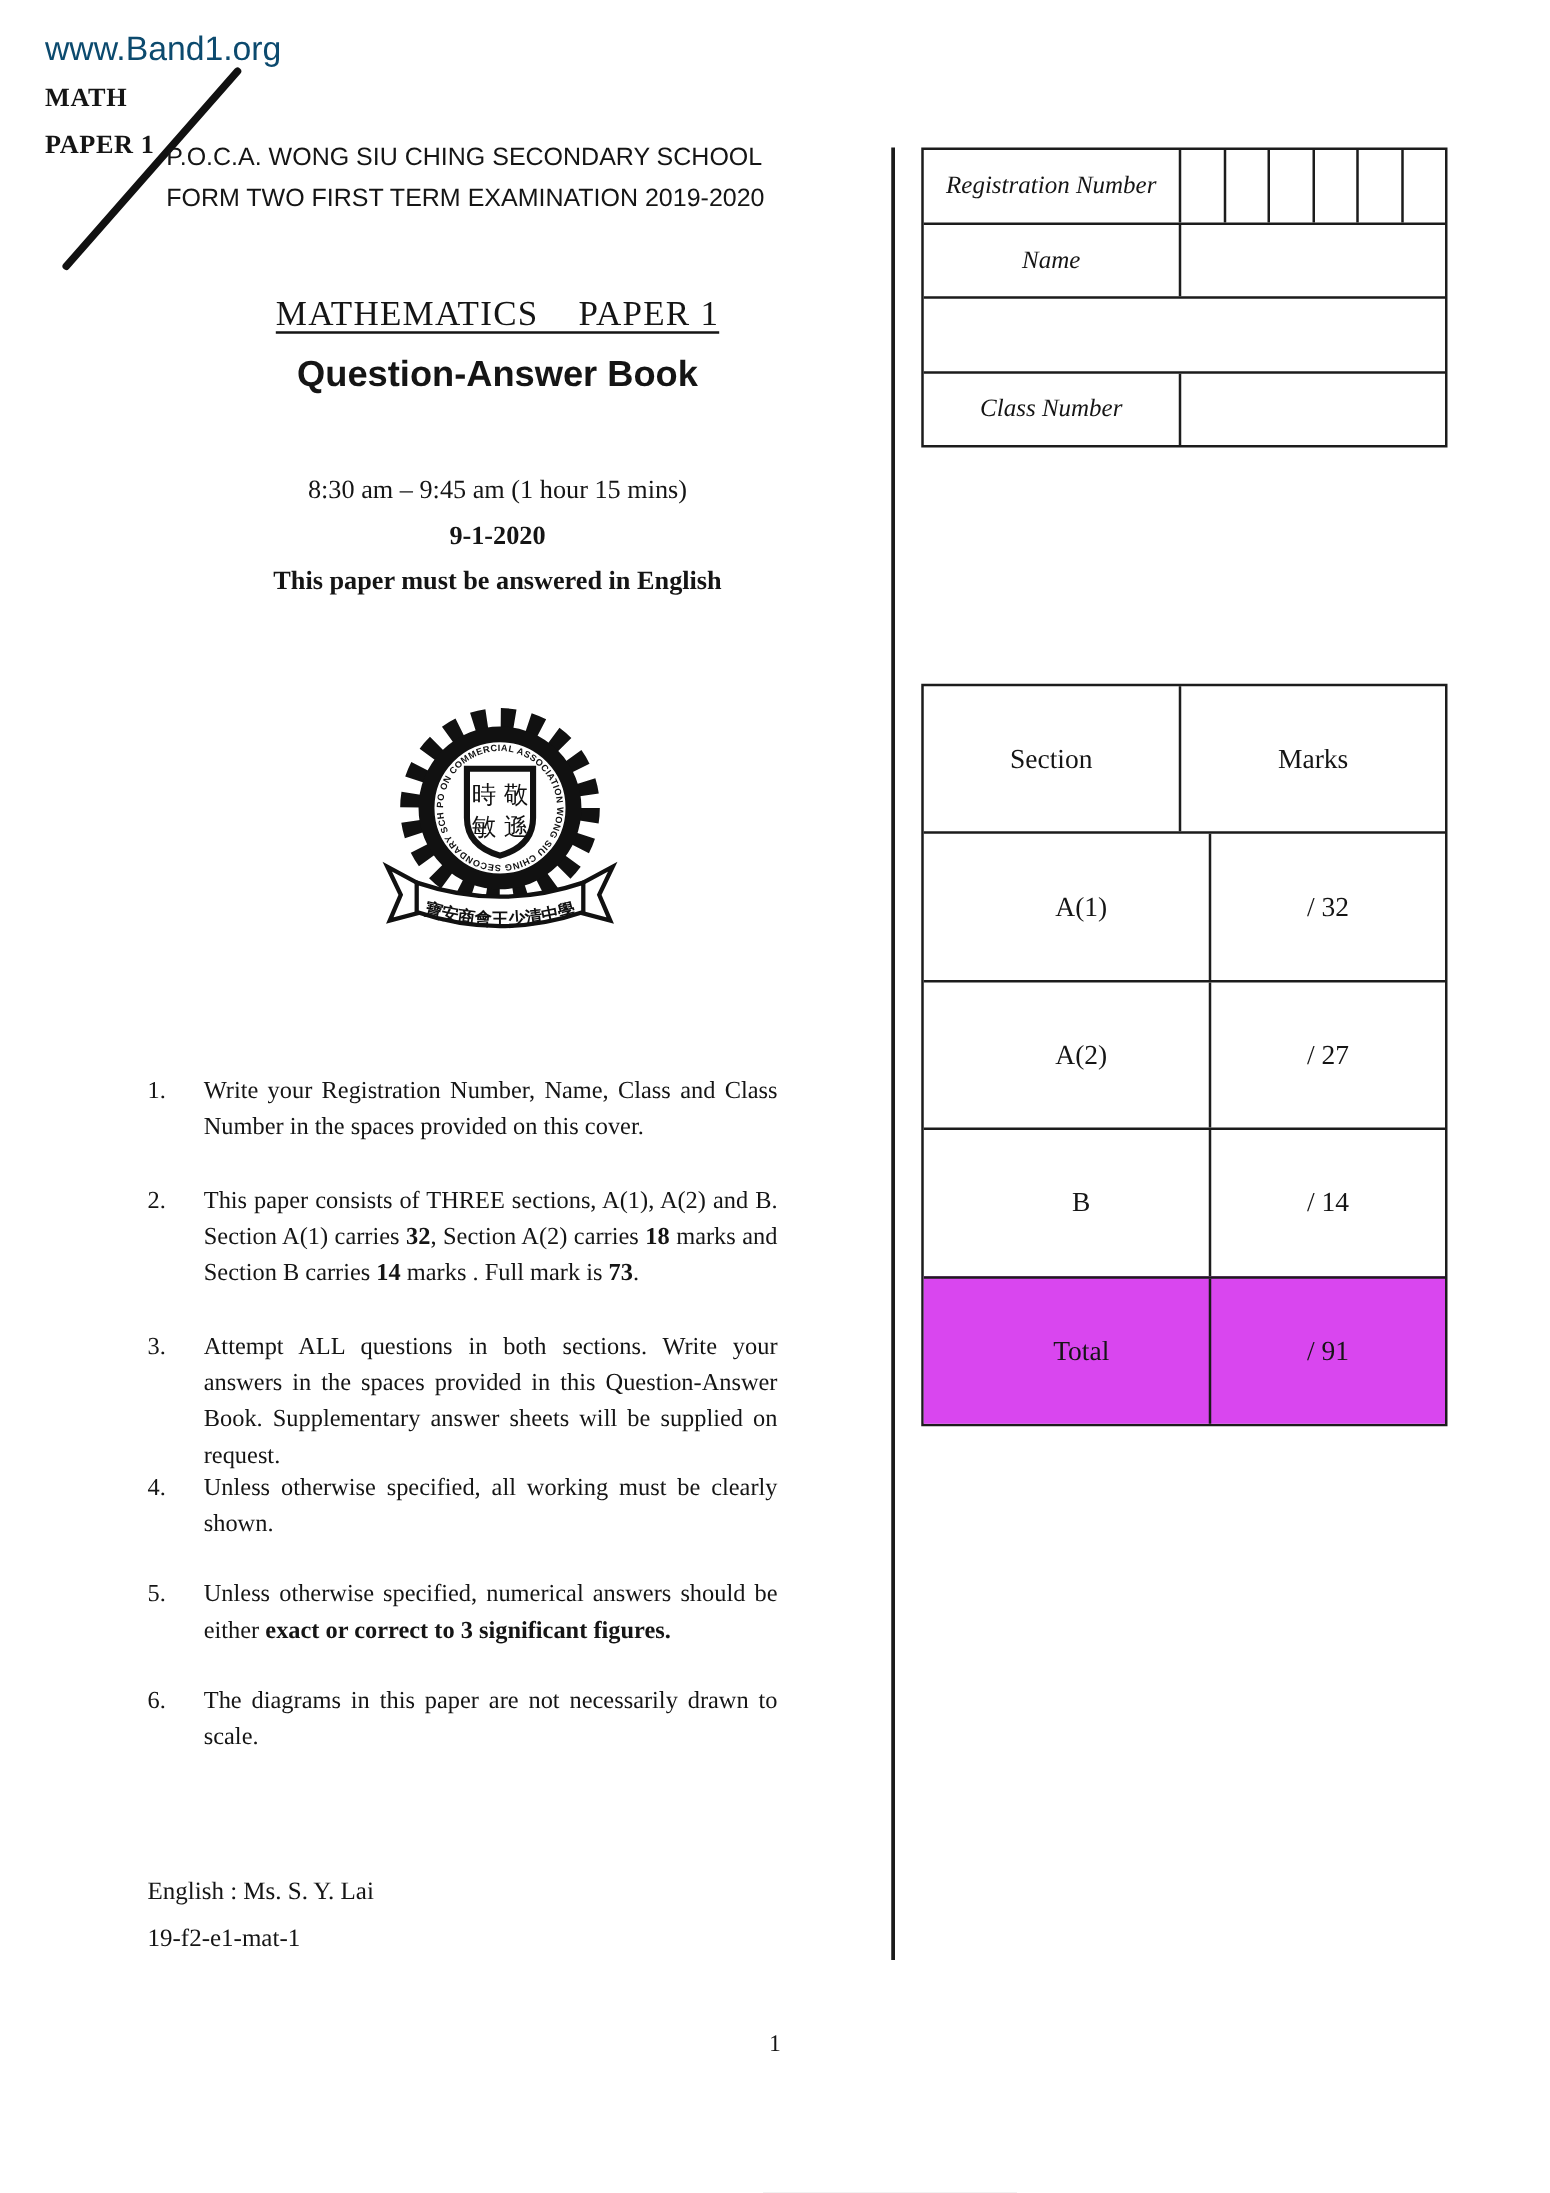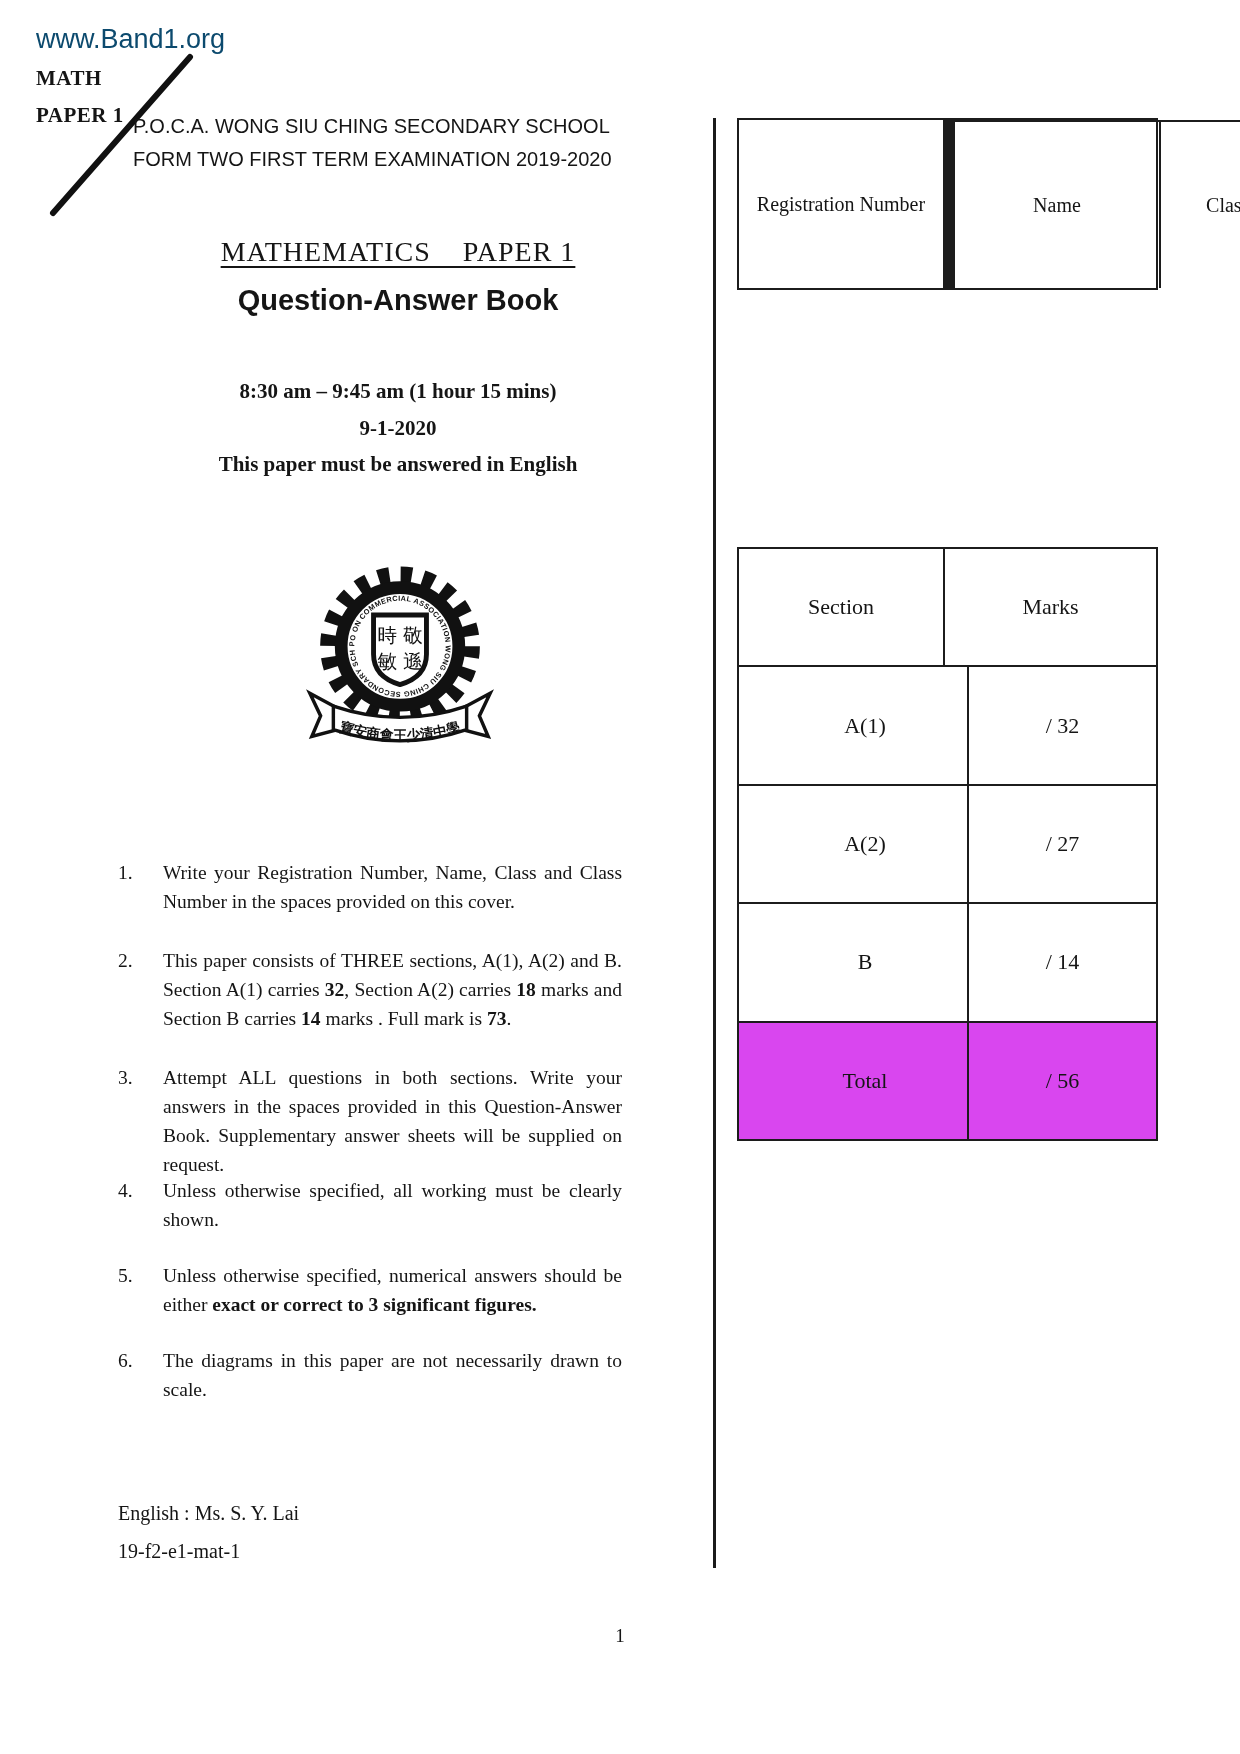--- a/index.html
+++ b/index.html
@@ -15,43 +15,43 @@
   .corner-label{left:36px;font-weight:bold;font-size:21px;letter-spacing:.5px;}
   .slash-svg{left:0;top:0;width:230px;height:235px;}
 
   
   .school-block{left:133px;top:110px;font-family:"Liberation Sans",sans-serif;font-size:20px;line-height:33px;white-space:nowrap;}
 
   
   .centered{left:88px;width:620px;text-align:center;}
   .subject-title{top:236px;font-size:28px;text-decoration:underline;text-underline-offset:5px;white-space:pre;letter-spacing:1px;}
   .book-title{top:284px;font-family:"Liberation Sans",sans-serif;font-weight:bold;font-size:29px;}
-  .exam-time{top:379px;font-weight:bold;font-size:21px;}
+  .exam-time{top:379px;font-weight:normal;font-size:21px;}
   .exam-date{top:416px;font-weight:bold;font-size:21px;}
   .exam-lang{top:452px;font-weight:bold;font-size:21px;}
 
   .logo-svg{left:302px;top:556px;width:196px;height:212px;}
 
   
   .inst{position:absolute;left:118px;width:504px;font-size:19.5px;line-height:29px;}
   .inst-num{position:absolute;left:0;top:0;}
   .inst-text{margin-left:45px;text-align:justify;}
 
   
   .setter{left:118px;top:1502px;font-size:20px;}
   .doccode{left:118px;top:1540px;font-size:20px;}
   .pagenum{left:0;top:1625px;width:1240px;text-align:center;font-size:19px;}
 
   
   .vline{left:713px;top:118px;width:3px;height:1450px;background:#1b1b1b;}
 
   
   .reg-table{
-    left:737px;top:118px;width:421px;height:172px;box-sizing:border-box;
-    border:2px solid #1c1c1c;display:flex;font-size:20px;
+    left:737px;top:118px;width:421px;height:240px;box-sizing:border-box;
+    border:2px solid #1c1c1c;display:flex;flex-direction:column;font-size:20px;font-style:italic;
   }
   .reg-row{flex:1;display:flex;min-height:0;}
   .reg-row + .reg-row{border-top:2px solid #1c1c1c;}
   .reg-label{width:204px;border-right:2px solid #1c1c1c;display:flex;align-items:center;justify-content:center;}
   .reg-value{flex:1;display:flex;}
   .reg-cell{flex:1;}
   .reg-cell + .reg-cell{border-left:2px solid #1c1c1c;}
 
   
   .marks-table{
@@ -189,17 +189,17 @@
     <div class="marks-row">
       <div class="marks-section">A(2)</div>
       <div class="marks-value">/ 27</div>
     </div>
     <div class="marks-row">
       <div class="marks-section">B</div>
       <div class="marks-value">/ 14</div>
     </div>
     <div class="marks-row total-row">
       <div class="marks-section">Total</div>
-      <div class="marks-value">/ 56</div>
+      <div class="marks-value">/ 91</div>
     </div>
   </div>
 
 </div>
 
 </body></html>

